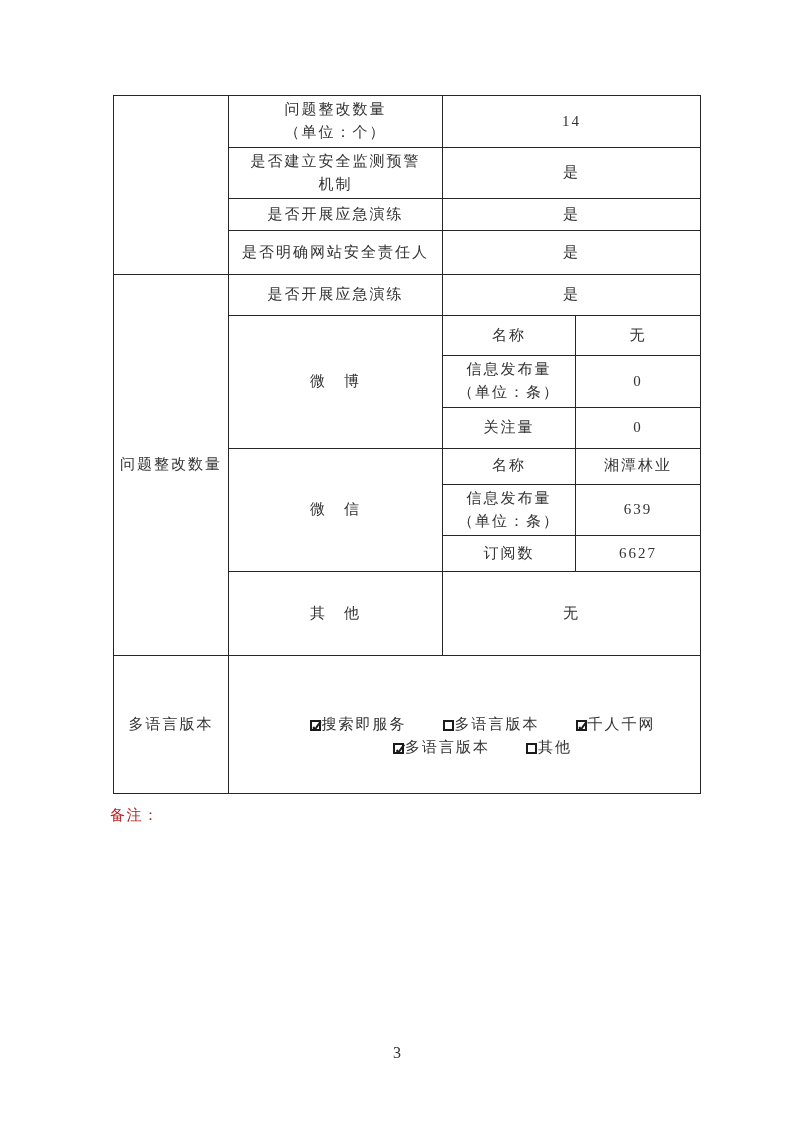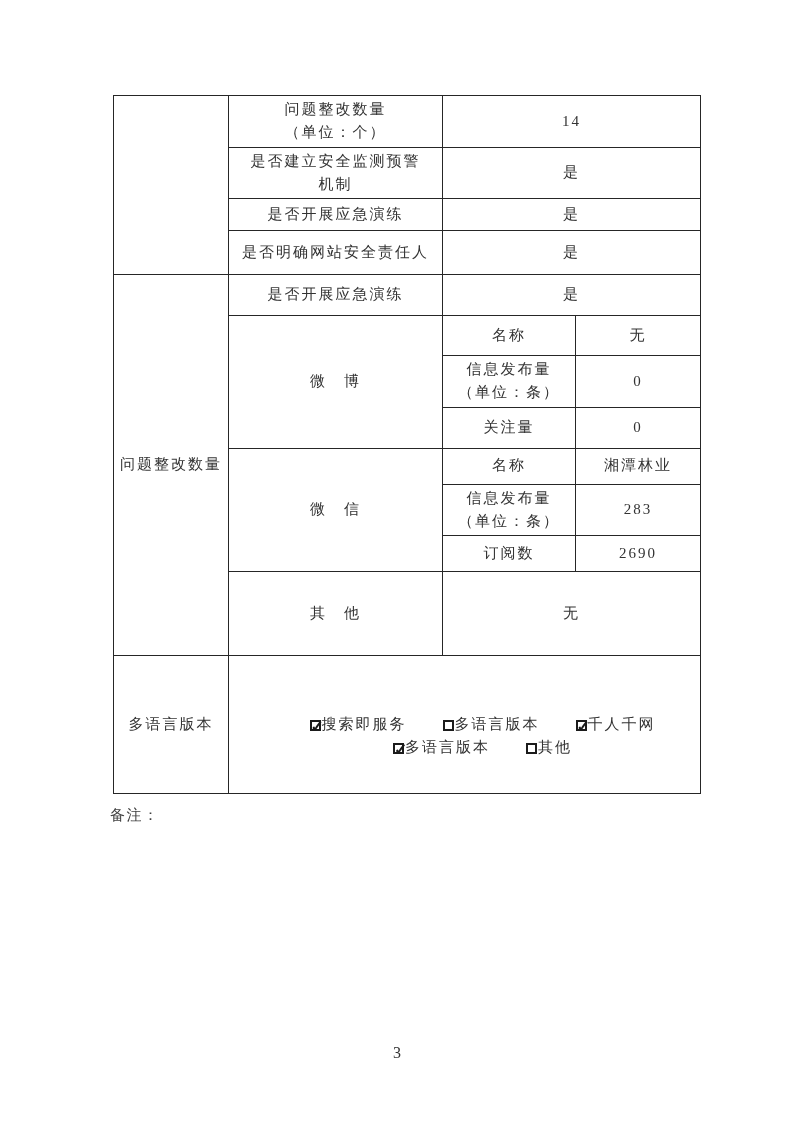--- a/index.html
+++ b/index.html
@@ -47,21 +47,21 @@
     content:"✓";
     position:absolute;
     left:-1px; top:-7px;
     font-size:16px;
     font-weight:bold;
     color:#1b1b1b;
     letter-spacing:0;
   }
   .notes {
     position:absolute; left:110px; top:806px;
-    font-size:15px; letter-spacing:1.5px; color:#404040;
+    font-size:15px; letter-spacing:1.5px; color:#b91c1c;
   }
   .pageno {
     position:absolute; left:0; right:0; top:1044px;
     text-align:center; font-size:16px; color:#333333;
   }
 </style>
 </head>
 <body>
 
 <div class="page">
@@ -115,25 +115,25 @@
       <td class="value num">0</td>
     </tr>
     <tr style="height:36px">
       <td rowspan="3">微　信</td>
       <td>名称</td>
       <td class="value">湘潭林业</td>
     </tr>
     <tr style="height:47px">
       <td>信息发布量
 （单位：条）</td>
-      <td class="value num">283</td>
+      <td class="value num">639</td>
     </tr>
     <tr style="height:36px">
       <td>订阅数</td>
-      <td class="value num">2690</td>
+      <td class="value num">6627</td>
     </tr>
     <tr style="height:84px">
       <td>其　他</td>
       <td class="value" colspan="2">无</td>
     </tr>
 
     <tr style="height:138px">
       <td>多语言版本</td>
       <td class="innov" colspan="3">
         <span class="opt"><span class="cb checked"></span><span>搜索即服务</span></span><span class="opt"><span class="cb"></span><span>多语言版本</span></span><span class="opt"><span class="cb checked"></span><span>千人千网</span></span><span class="opt"><span class="cb checked"></span><span>多语言版本</span></span><span class="opt"><span class="cb"></span><span>其他</span></span>

